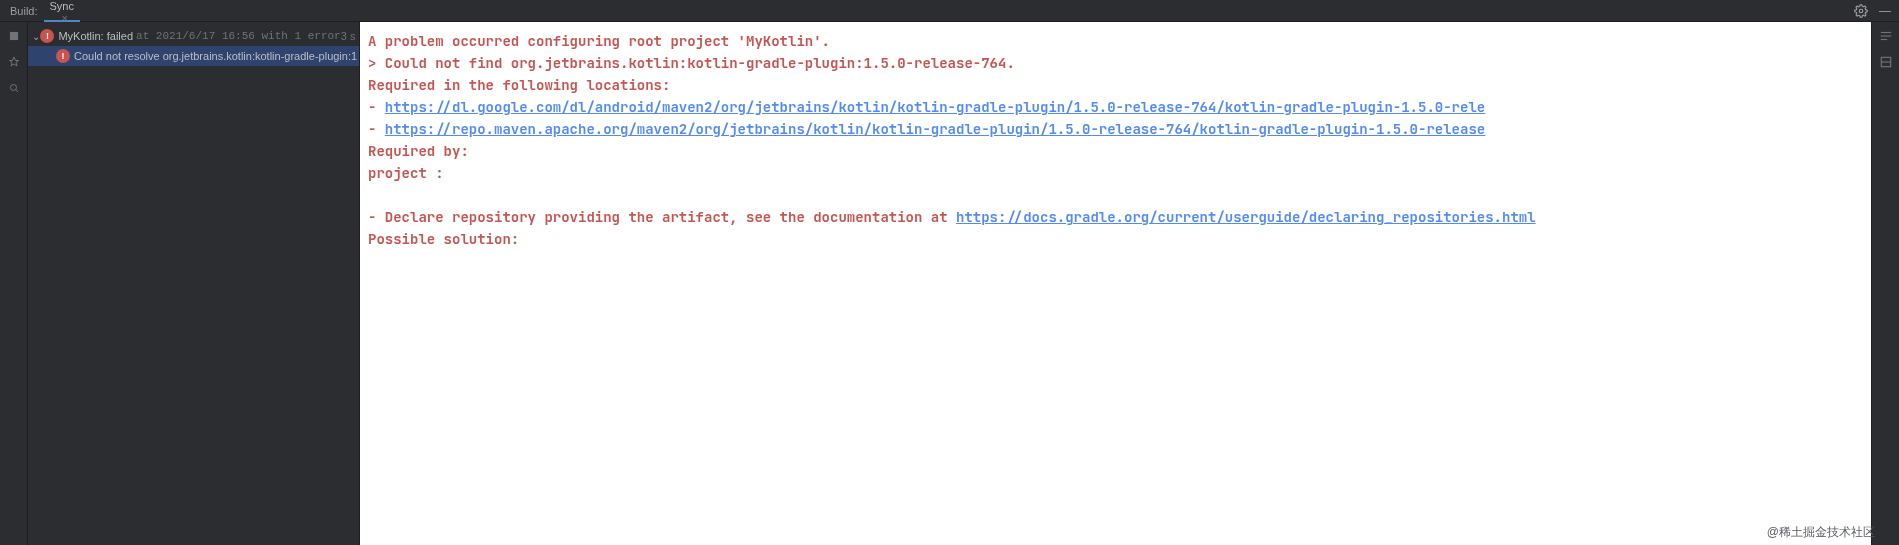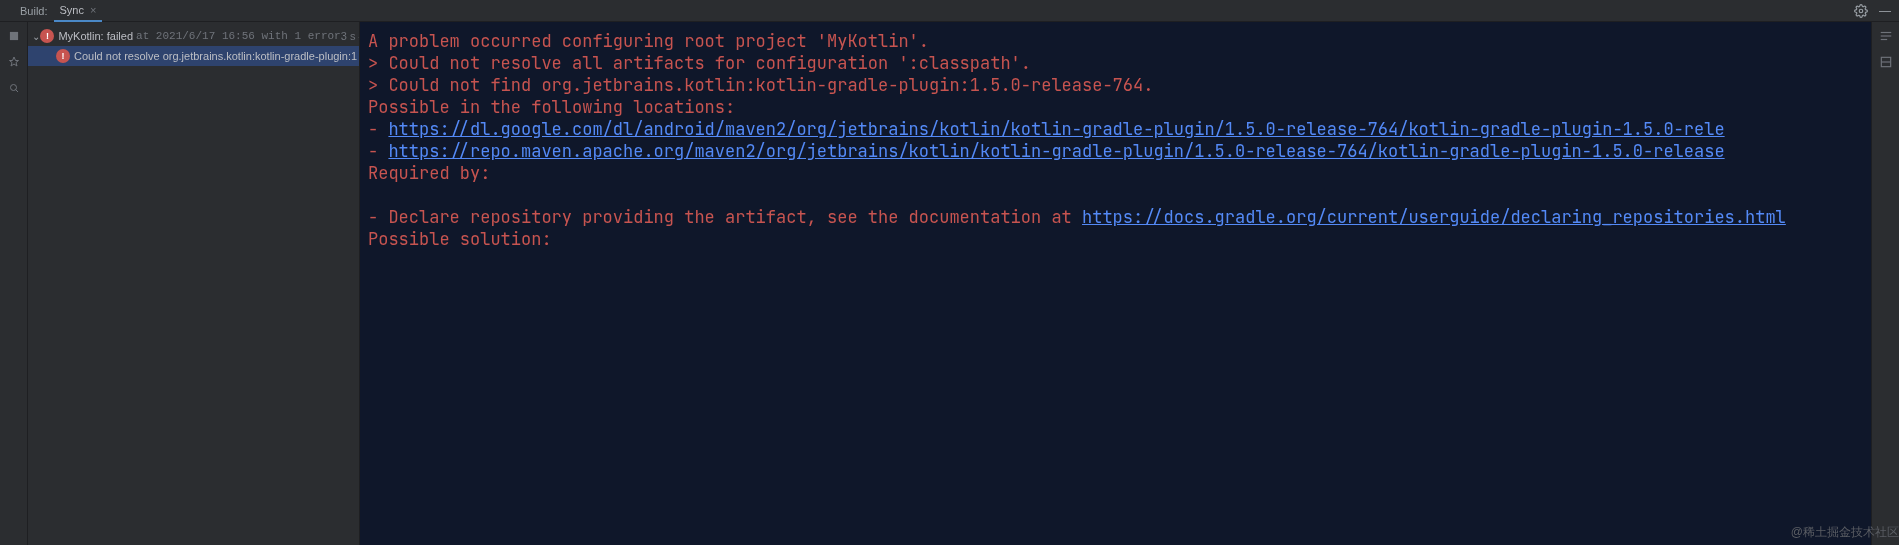--- a/index.html
+++ b/index.html
@@ -16,37 +16,38 @@
   height: 545px;
   overflow: hidden;
   position: relative;
 }
 .header-bar {
   display: flex;
   align-items: center;
   height: 22px;
   background: #2b2d30;
   border-bottom: 1px solid #1e1f22;
-  padding-left: 14px;
+  padding-left: 4px;
   text-align: right;
 }
 .header-label {
   color: #9aa0a6;
   font-size: 11px;
   padding: 0 6px;
 }
 .tab {
   display: flex;
   align-items: center;
   height: 22px;
   padding: 0 6px;
   font-size: 11px;
   color: #bcbec4;
   border-bottom: 2px solid #4a88c7;
   cursor: pointer;
+  flex-direction: column;
 }
 .tab-close {
   margin-left: 6px;
   color: #6f737a;
   font-size: 11px;
   cursor: pointer;
 }
 .header-right {
   margin-left: auto;
   display: flex;
@@ -141,28 +142,29 @@
 .tree-time {
   color: #6f737a;
   margin-left: auto;
   padding-right: 6px;
 }
 .tree-child {
   padding-left: 28px;
 }
 .console-panel {
   flex: 1;
-  background: #0f172a;
+  background: #ffffff;
   font-family: "JetBrains Mono", Consolas, monospace;
-  font-size: 17px;
+  font-size: 14px;
   line-height: 22px;
   padding: 8px 12px 8px 8px;
   overflow: hidden;
   position: relative;
   white-space: nowrap;
+  font-weight: bold;
 }
 .right-gutter {
   width: 28px;
   background: #2b2d30;
   border-left: 1px solid #1e1f22;
   display: flex;
   flex-direction: column;
   align-items: center;
   padding-top: 6px;
   gap: 10px;
@@ -172,21 +174,21 @@
 }
 .link {
   color: #548af7;
   text-decoration: underline;
   cursor: pointer;
   text-align: right;
 }
 .watermark {
   position: absolute;
   bottom: 4px;
-  right: 0;
+  right: 24px;
   color: #5a5d63;
   font-size: 12px;
   font-family: sans-serif;
 }
 </style>
 </head>
 <body>
 
 <div class="header-bar">
   <span class="header-label">Build:</span>
@@ -237,26 +239,26 @@
       <span class="tree-time">3 s 454 ms</span>
     </div>
     <div class="tree-row tree-child selected">
       <span class="error-circle">!</span>
       <span>Could not resolve org.jetbrains.kotlin:kotlin-gradle-plugin:1</span>
     </div>
   </div>
 
   <div class="console-panel">
     <div><span class="red-text">A problem occurred configuring root project 'MyKotlin'.</span></div>
-    <div><span class="red-text">&gt; </span><span class="red-text">Could not resolve all artifacts for configuration ':classpath'.</span></div>
     <div><span class="red-text">   &gt; </span><span class="red-text">Could not find org.jetbrains.kotlin:kotlin-gradle-plugin:1.5.0-release-764.</span></div>
-    <div><span class="red-text">     Possible in the following locations:</span></div>
+    <div><span class="red-text">     Required in the following locations:</span></div>
     <div><span class="red-text">       - </span><span class="link">https://dl.google.com/dl/android/maven2/org/jetbrains/kotlin/kotlin-gradle-plugin/1.5.0-release-764/kotlin-gradle-plugin-1.5.0-rele</span></div>
     <div><span class="red-text">       - </span><span class="link">https://repo.maven.apache.org/maven2/org/jetbrains/kotlin/kotlin-gradle-plugin/1.5.0-release-764/kotlin-gradle-plugin-1.5.0-release</span></div>
     <div><span class="red-text">     Required by:</span></div>
+    <div><span class="red-text">         project :</span></div>
     <div>&nbsp;</div>
     <div><span class="red-text"> - </span><span class="red-text">Declare repository providing the artifact, see the documentation at </span><span class="link">https://docs.gradle.org/current/userguide/declaring_repositories.html</span></div>
     <div><span class="red-text">Possible solution:</span></div>
   </div>
 
   <div class="right-gutter">
     <div class="gutter-icon">
       <svg width="14" height="14" viewBox="0 0 24 24" fill="none" stroke="currentColor" stroke-width="2">
           <line x1="3" y1="6" x2="21" y2="6"></line>
           <line x1="3" y1="12" x2="21" y2="12"></line>

